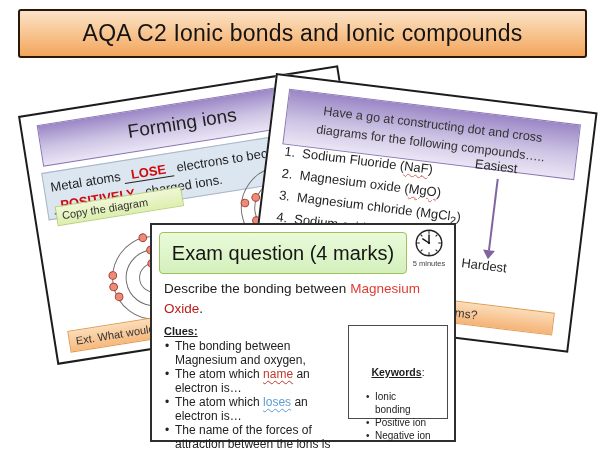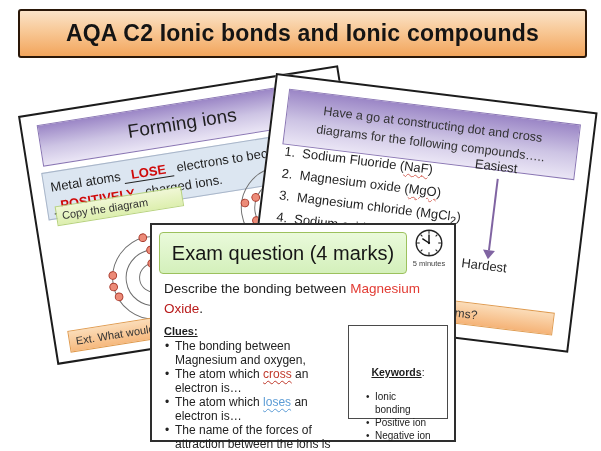--- a/index.html
+++ b/index.html
@@ -3,21 +3,21 @@
 <meta charset="utf-8">
 <style>
   html,body{margin:0;padding:0;background:#fff;}
   .stage{position:relative;width:601px;height:451px;background:#fff;overflow:hidden;
          font-family:"Liberation Sans",sans-serif;color:#222;}
 
   
   .banner{position:absolute;left:18px;top:9px;width:565px;height:45px;z-index:5;
           background:linear-gradient(180deg,#fbe3c8 0%,#f8c896 45%,#f2a55c 100%);
           border:2px solid #2a1708;border-radius:3px;
-          display:flex;align-items:center;justify-content:center;font-weight:bold;}
+          display:flex;align-items:center;justify-content:center;}
   .banner-title{font-size:23px;color:#141414;letter-spacing:.2px;}
 
   
   .slide{position:absolute;background:#fff;border:2px solid #1c1c1c;}
 
   
   .slide-forming{left:18px;top:116px;width:320px;height:248px;z-index:1;
                  transform:rotate(-9deg);transform-origin:top left;}
   .purple-header{position:absolute;border:1px solid #8a76b4;
                  background:linear-gradient(180deg,#9b86c6 0%,#cdc4e4 55%,#eae5f5 100%);
@@ -214,21 +214,21 @@
     </div>
 
     <div class="question">
       <span>Describe the bonding between </span><span class="q-red">Magnesium</span><br>
       <span class="q-blue">Oxide</span><span>.</span>
     </div>
 
     <div class="clues-heading">Clues:</div>
     <ul class="clues">
       <li><span>The bonding between Magnesium and oxygen,</span></li>
-      <li><span>The atom which </span><span class="hl-red">cross</span><span> an electron is…</span></li>
+      <li><span>The atom which </span><span class="hl-red">name</span><span> an electron is…</span></li>
       <li><span>The atom which </span><span class="hl-blue">loses</span><span> an electron is…</span></li>
       <li><span>The name of the forces of attraction between the ions is called…</span></li>
     </ul>
 
     <div class="keywords-box">
       <div class="keywords-heading"><span class="u">Keywords</span><span>:</span></div>
       <ul class="keywords">
         <li>Ionic bonding</li>
         <li>Positive ion</li>
         <li>Negative ion</li>

